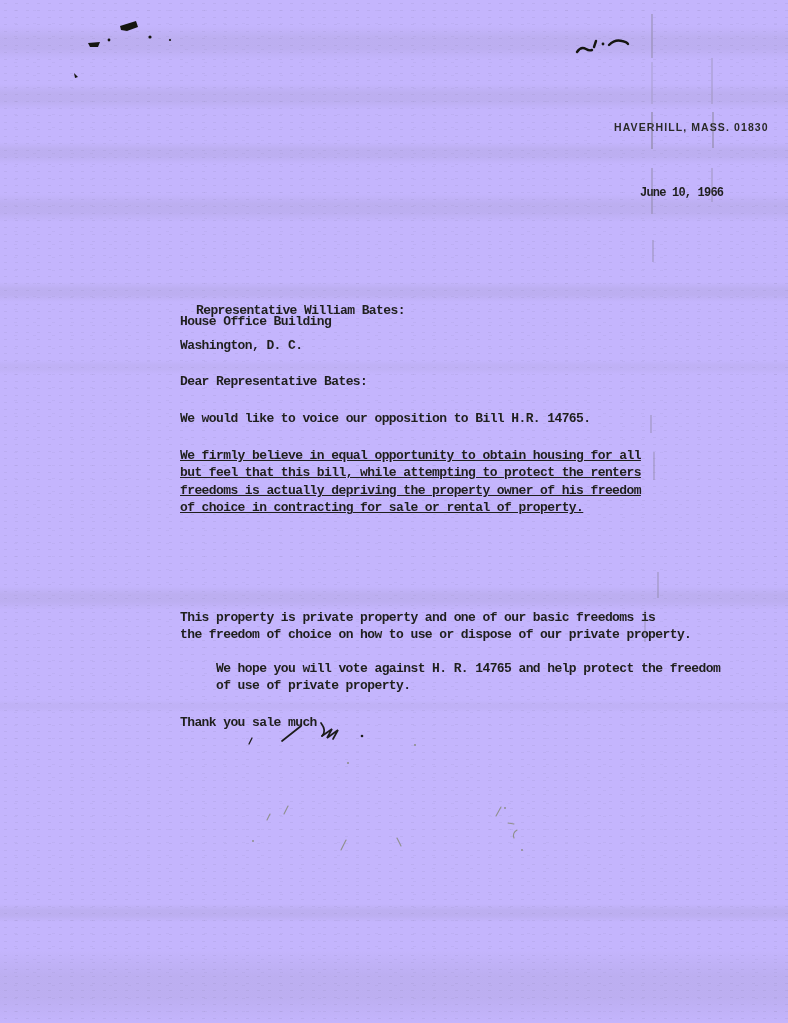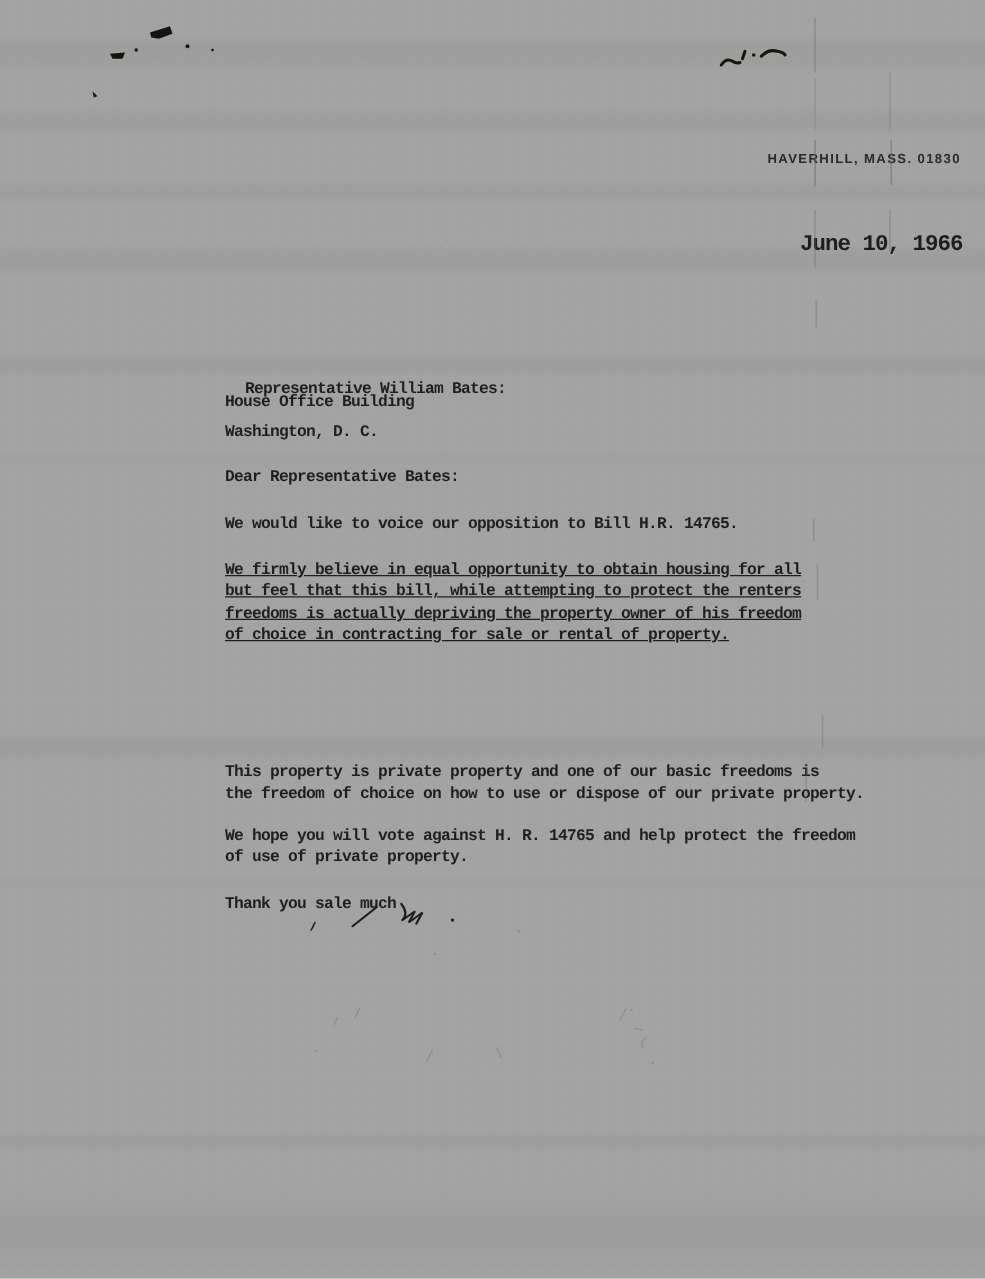--- a/index.html
+++ b/index.html
@@ -1,20 +1,20 @@
 <!DOCTYPE html>
 <html><head>
 <meta charset="utf-8">
 <style>
   html, body { margin: 0; padding: 0; background: #ffffff; }
   .paper {
     position: relative;
     width: 788px;
     height: 1023px;
-    background: #a3a3a3;
+    background: #c4b5fd;
     overflow: hidden;
     font-family: "Liberation Mono", "DejaVu Sans Mono", monospace;
   }
   
   .paper::before {
     content: "";
     position: absolute; inset: 0;
     background-image:
       radial-gradient(rgba(40,40,35,0.055) 1px, transparent 1.2px),
       radial-gradient(rgba(40,40,35,0.04) 1px, transparent 1.2px);
@@ -33,21 +33,21 @@
     top: 121px; left: 614px;
     font-family: "Liberation Sans", "DejaVu Sans", sans-serif;
     font-size: 10.5px;
     font-weight: bold;
     letter-spacing: 1.1px;
     color: #2a2a28;
   }
   .dateline {
     position: absolute;
     top: 186px; left: 640px;
-    font-size: 18px;
+    font-size: 12px;
     font-weight: bold;
     letter-spacing: -0.8px;
     color: #1e1e1c;
     font-family: Liberation Mono, monospace;
   }
   .typed {
     position: absolute;
     left: 180px;
     font-size: 13px;
     font-weight: bold;
@@ -55,21 +55,21 @@
     line-height: 17.4px;
     color: #1f1f1d;
     white-space: pre-line;
   }
   .recipient { top: 302px; }
   .salutation { top: 373px; }
   .p1 { top: 410px; }
   .p2 { top: 447px; text-decoration: underline; }
   .p3 { top: 535px; }
   .p4 { top: 609px; }
-  .p5 { top: 660px; }
+  .p5 { top: 660px; margin-left: 36px; }
   .closing { top: 714px; }
   .overlay {
     position: absolute; inset: 0;
     width: 788px; height: 1023px;
     pointer-events: none;
   }
 </style>
 </head>
 <body>
 

